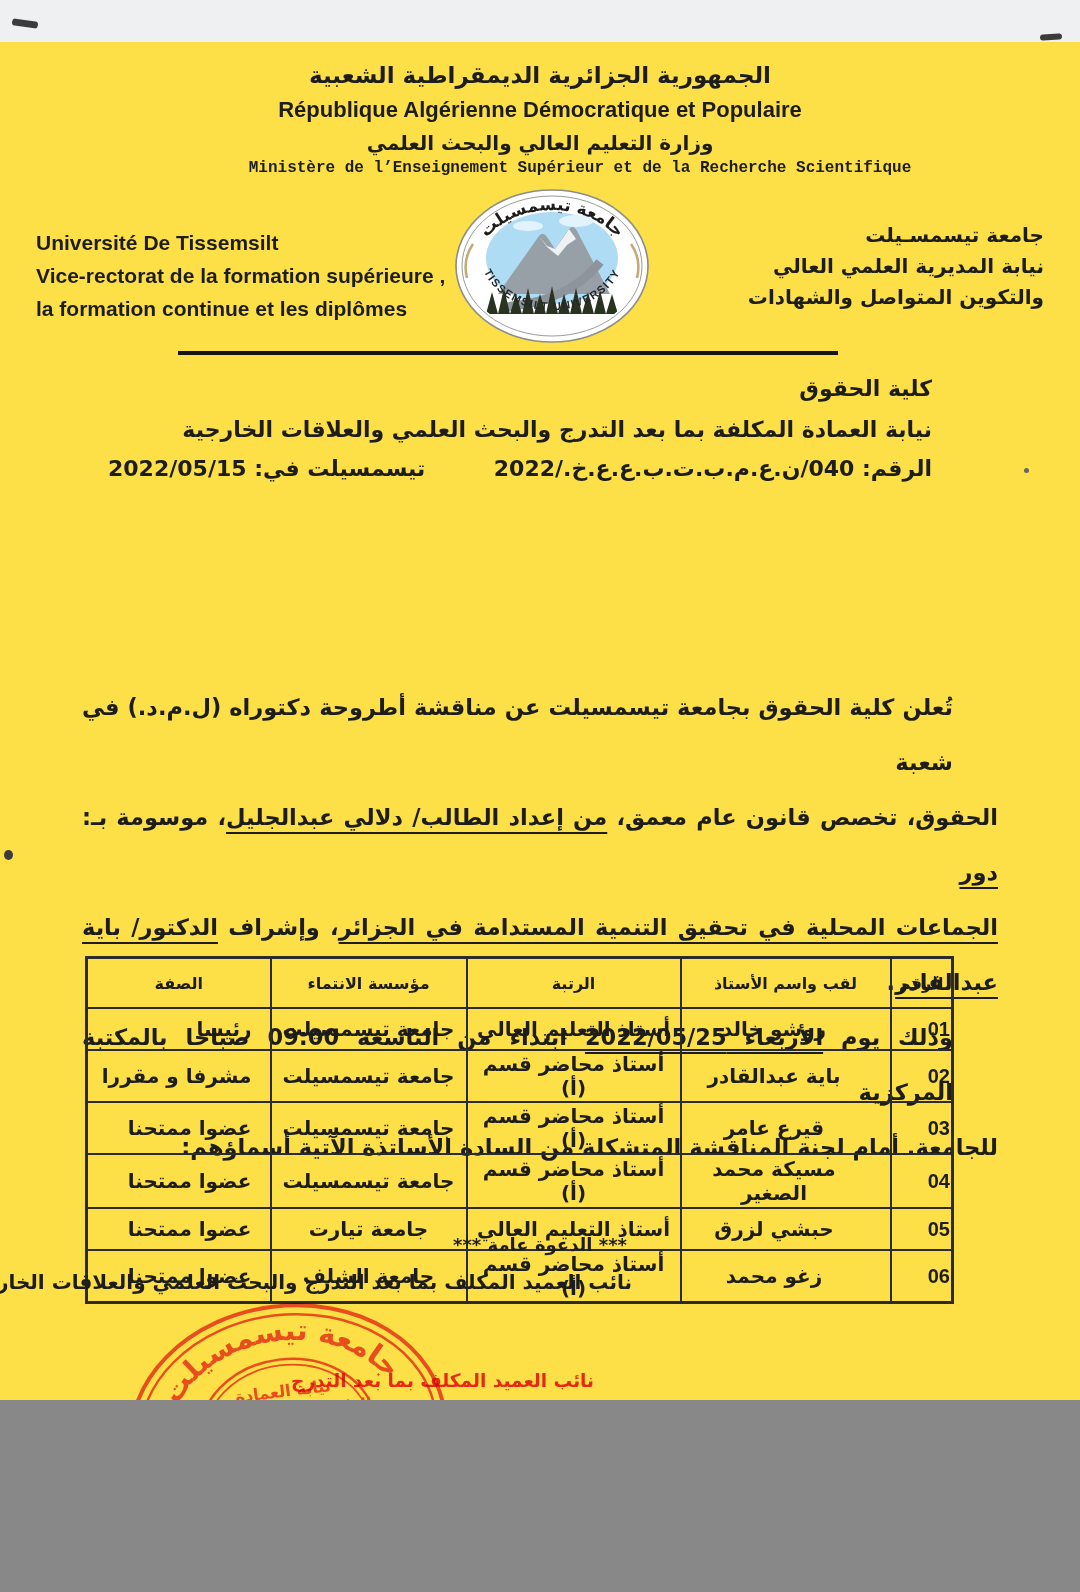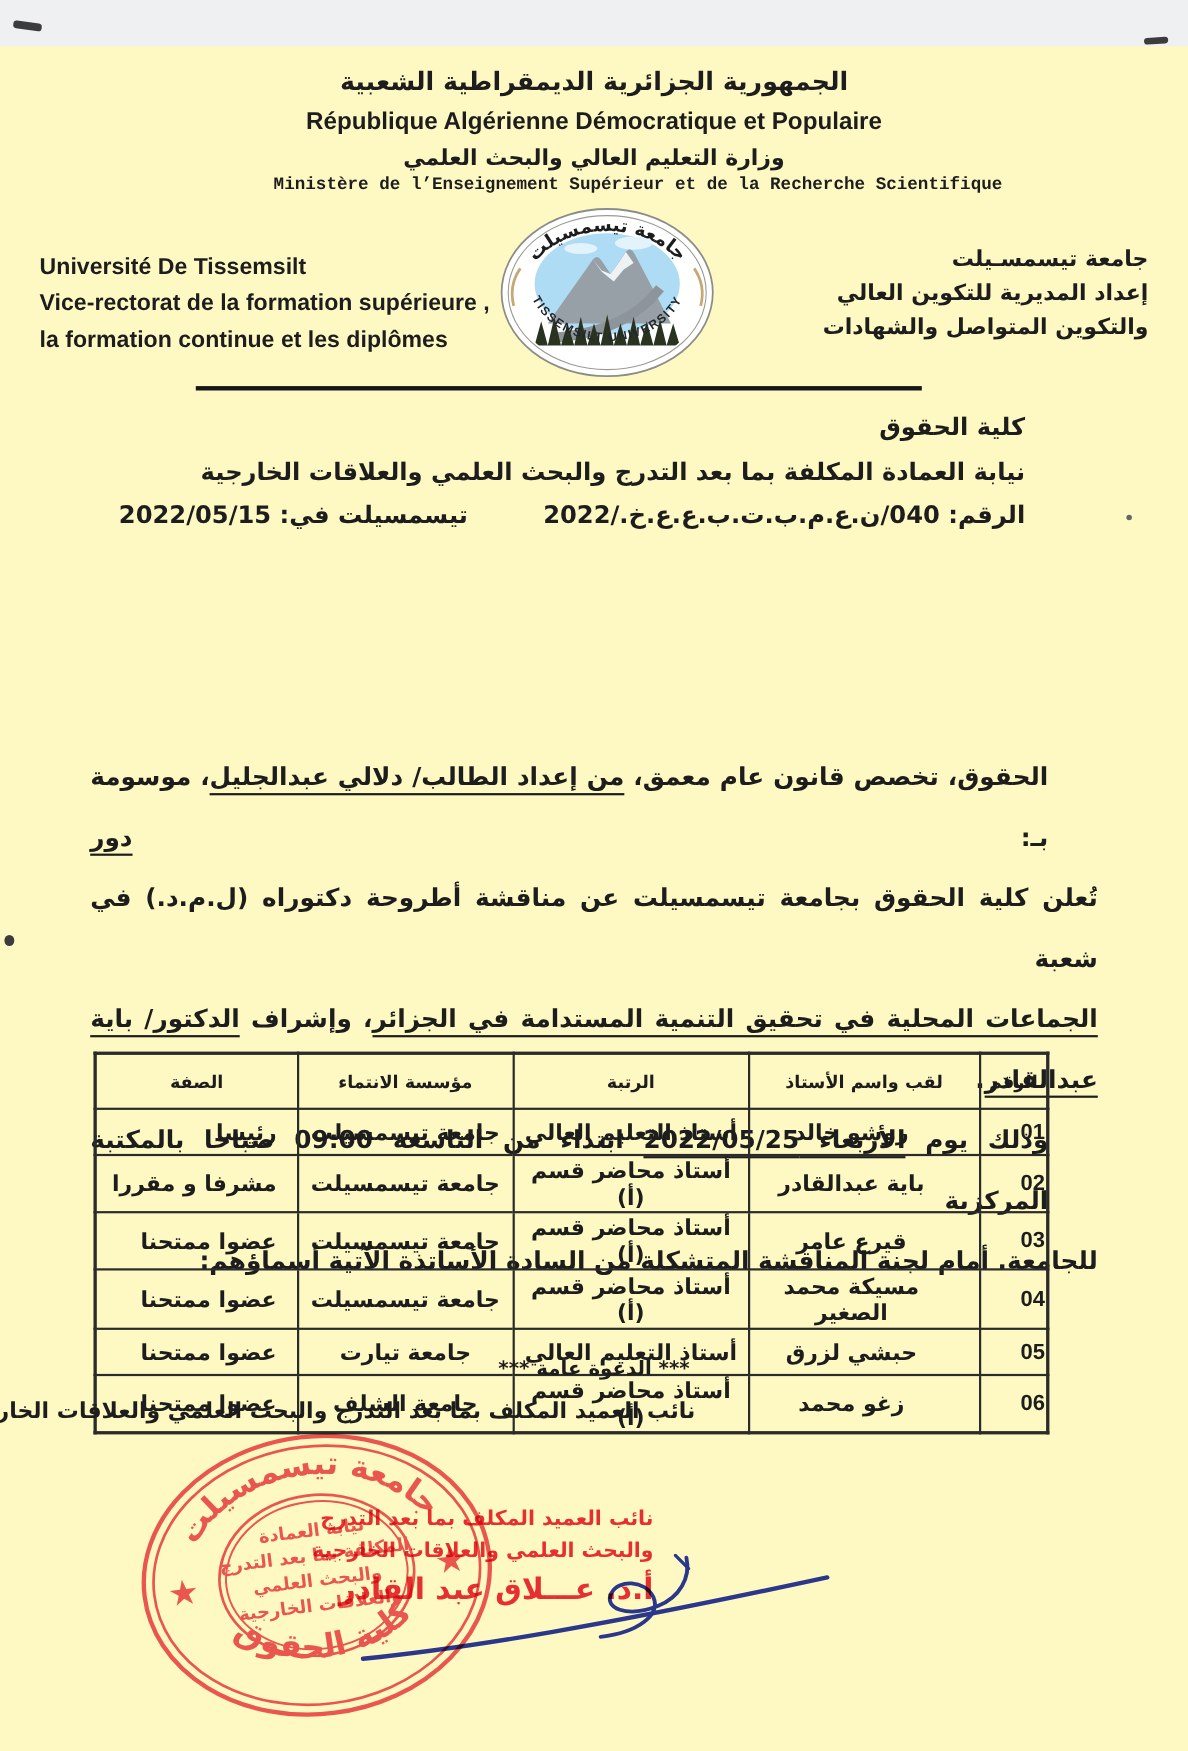--- a/index.html
+++ b/index.html
@@ -1,17 +1,17 @@
 <!DOCTYPE html>
 <html><head>
 <meta charset="utf-8">
 <style>
   html,body{margin:0;padding:0;background:#888;}
   .page{
-    position:relative;width:1080px;height:1592px;background:#fef9c3;
+    position:relative;width:1080px;height:1400px;background:#fde047;
     overflow:hidden;font-family:"DejaVu Sans",sans-serif;color:#1d1d1d;
     margin:0 auto;
   }
   .abs{position:absolute;}
   .scan-band{top:0;left:0;width:1080px;height:42px;background:#eff0f2;}
   .artifact{background:#3c3c3c;}
   
   .hline{left:0;width:1080px;text-align:center;font-weight:bold;white-space:nowrap;}
   .h-ar1{top:62px;font-size:23px;}
   .h-fr1{top:97px;font-size:22px;font-family:"Liberation Sans","DejaVu Sans",sans-serif;}
@@ -112,35 +112,35 @@
     <text font-size="17" font-weight="bold" fill="#1c1c1c" letter-spacing="2">
       <textPath href="#logoArcTop" startOffset="50%" text-anchor="middle">جامعة تيسمسيلت</textPath>
     </text>
     <text font-size="11" font-weight="bold" fill="#23282c" letter-spacing="1.5" font-family="Liberation Sans, DejaVu Sans, sans-serif">
       <textPath href="#logoArcBot" startOffset="50%" text-anchor="middle">TISSEMSILT UNIVERSITY</textPath>
     </text>
   </svg>
 
   <div class="abs right-block">
     <div>جامعة تيسمسـيلت</div>
-    <div>إعداد المديرية للتكوين العالي</div>
+    <div>نيابة المديرية العلمي العالي</div>
     <div>والتكوين المتواصل والشهادات</div>
   </div>
 
   <div class="abs rule"></div>
 
   <div class="abs fac1">كلية الحقوق</div>
   <div class="abs fac2">نيابة العمادة المكلفة بما بعد التدرج والبحث العلمي والعلاقات الخارجية</div>
   <div class="abs refno">الرقم: 040/ن.ع.م.ب.ت.ب.ع.ع.خ./2022</div>
   <div class="abs placedate">تيسمسيلت في: 2022/05/15</div>
 
 
   <div class="abs body-wrap">
+      <div class="body-line"><span>تُعلن كلية الحقوق بجامعة تيسمسيلت عن مناقشة أطروحة دكتوراه (ل.م.د.) في شعبة</span></div>
       <div class="body-line"><span>الحقوق، تخصص قانون عام معمق، </span><span class="u">من إعداد الطالب/ دلالي عبدالجليل</span><span>، موسومة بـ: </span><span class="u">دور</span></div>
-      <div class="body-line"><span>تُعلن كلية الحقوق بجامعة تيسمسيلت عن مناقشة أطروحة دكتوراه (ل.م.د.) في شعبة</span></div>
       <div class="body-line"><span class="u">الجماعات المحلية في تحقيق التنمية المستدامة في الجزائر</span><span>، وإشراف </span><span class="u">الدكتور/ باية عبدالقادر</span><span>.</span></div>
       <div class="body-line"><span>وذلك يوم </span><span class="u">الأربعاء 2022/05/25</span><span> ابتداء من التاسعة 09:00 صباحا بالمكتبة المركزية</span></div>
       <div class="body-line"><span>للجامعة. أمام لجنة المناقشة المتشكلة من السادة الأساتذة الآتية أسماؤهم:</span></div>
     </div>
 
   <div class="abs tbl">
     <table>
       <colgroup>
         <col style="width:62px">
           <col style="width:210px">

